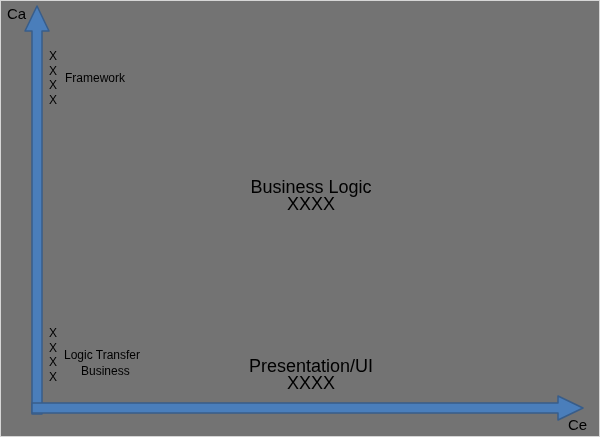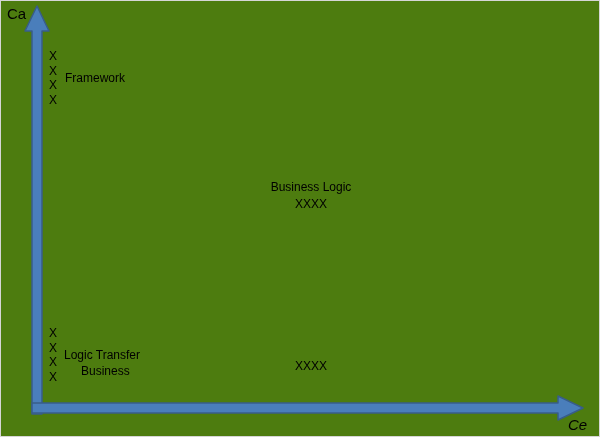--- a/index.html
+++ b/index.html
@@ -5,39 +5,39 @@
   html, body {
     margin: 0;
     padding: 0;
     background: #ffffff;
     font-family: "Liberation Sans", sans-serif;
   }
   .canvas {
     position: relative;
     width: 600px;
     height: 437px;
-    background: #4d7c0f;
+    background: #737373;
     border: 1px solid #d6d6d6;
     box-sizing: border-box;
     overflow: hidden;
   }
   .axes-svg {
     position: absolute;
     left: 0;
     top: 0;
     width: 600px;
     height: 437px;
   }
   .axis-label {
     position: absolute;
     font-size: 15px;
     color: #000000;
   }
   .axis-label.y { left: 6px; top: 4px; }
-  .axis-label.x { left: 567px; top: 415px; font-style: italic; }
+  .axis-label.x { left: 567px; top: 415px; }
   .mark-col {
     position: absolute;
     display: flex;
     flex-direction: column;
     font-size: 12px;
     line-height: 14.5px;
     color: #000000;
   }
   .mark-col.top { left: 48px; top: 48px; }
   .mark-col.bottom { left: 48px; top: 325px; }
@@ -46,21 +46,21 @@
     font-size: 12px;
     color: #000000;
     white-space: nowrap;
   }
   .lbl-framework { left: 64px; top: 70px; text-align: right; }
   .lbl-dto-1 { left: 63px; top: 347px; }
   .lbl-dto-2 { left: 80px; top: 363px; }
   .center-cluster {
     position: absolute;
     text-align: center;
-    font-size: 12px;
+    font-size: 18px;
     color: #000000;
     line-height: 17px;
   }
   .cluster-bl { left: 240px; top: 178px; width: 140px; }
   .cluster-pui { left: 240px; top: 357px; width: 140px; }
 </style>
 </head>
 <body>
 
 <div class="canvas">
@@ -91,16 +91,17 @@
   <div class="mark-col bottom">
     <span>X</span>
     <span>X</span>
     <span>X</span>
     <span>X</span>
   </div>
   <div class="cluster-label lbl-dto-1">Logic Transfer</div>
   <div class="cluster-label lbl-dto-2">Business</div>
 
   <div class="center-cluster cluster-pui">
+    <div>Presentation/UI</div>
     <div>XXXX</div>
   </div>
 
 </div>
 
 </body></html>

